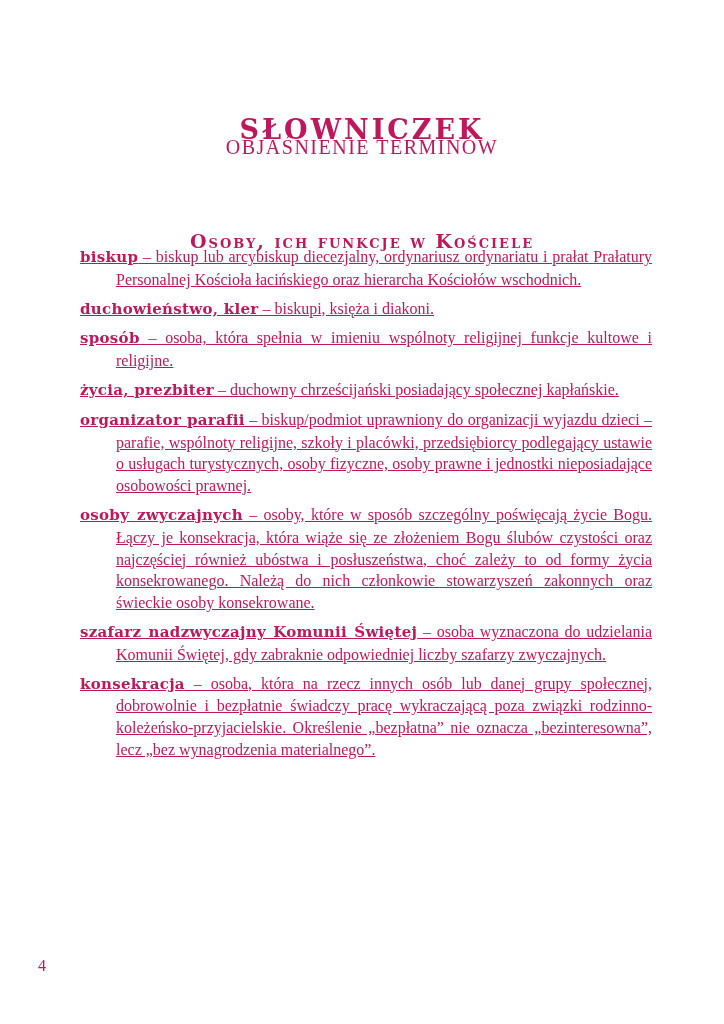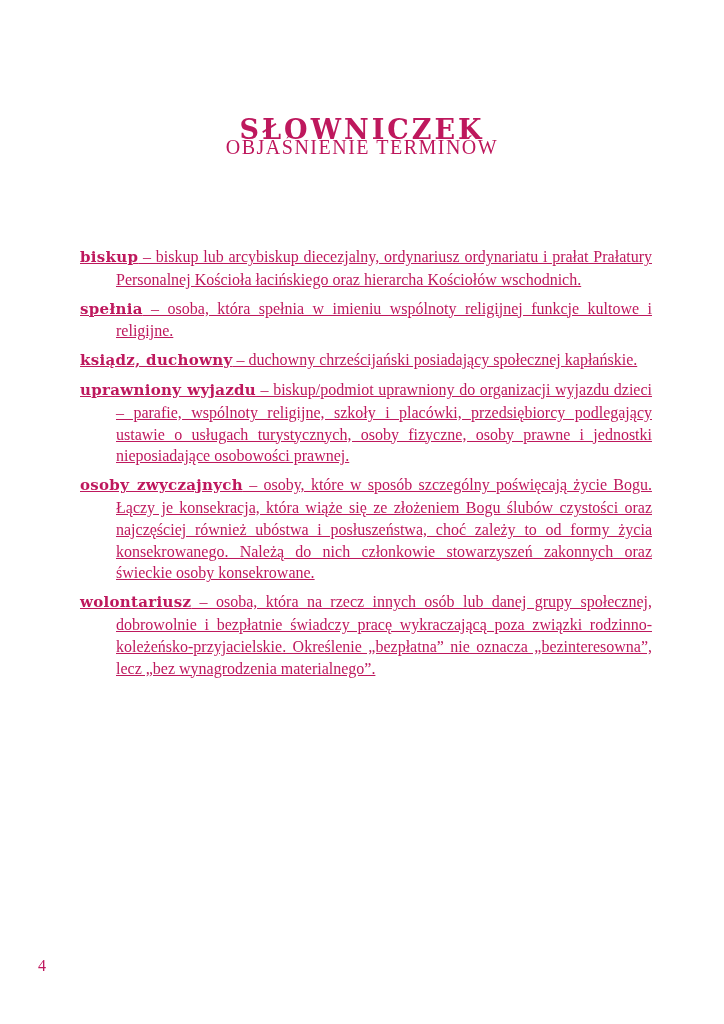--- a/index.html
+++ b/index.html
@@ -80,24 +80,27 @@
     font-size: 16px;
     line-height: 1.2;
   }
 </style>
 </head>
 <body>
 
 <div class="page">
   <h1 class="doc-title">SŁOWNICZEK</h1>
   <div class="doc-subtitle">OBJAŚNIENIE TERMINÓW</div>
+  <h2 class="section-heading">Osoby, ich funkcje w Kościele</h2>
 
   <div class="entries">
       <p class="entry"><b class="term">biskup</b><span> – biskup lub arcybiskup diecezjalny, ordynariusz ordynariatu i prałat Prałatury Personalnej Kościoła łacińskiego oraz hierarcha Kościołów wschodnich.</span></p>
-      <p class="entry"><b class="term">spełnia</b><span> – osoba, która spełnia w imieniu wspólnoty religijnej funkcje kultowe i religijne.</span></p>
-      <p class="entry"><b class="term">ksiądz, duchowny</b><span> – duchowny chrześcijański posiadający społecznej kapłańskie.</span></p>
-      <p class="entry"><b class="term">uprawniony wyjazdu</b><span> – biskup/podmiot uprawniony do organizacji wyjazdu dzieci – parafie, wspólnoty religijne, szkoły i placówki, przedsiębiorcy podlegający ustawie o usługach turystycznych, osoby fizyczne, osoby prawne i jednostki nieposiadające osobowości prawnej.</span></p>
+      <p class="entry"><b class="term">duchowieństwo, kler</b><span> – biskupi, księża i diakoni.</span></p>
+      <p class="entry"><b class="term">sposób</b><span> – osoba, która spełnia w imieniu wspólnoty religijnej funkcje kultowe i religijne.</span></p>
+      <p class="entry"><b class="term">życia, prezbiter</b><span> – duchowny chrześcijański posiadający społecznej kapłańskie.</span></p>
+      <p class="entry"><b class="term">organizator parafii</b><span> – biskup/podmiot uprawniony do organizacji wyjazdu dzieci – parafie, wspólnoty religijne, szkoły i placówki, przedsiębiorcy podlegający ustawie o usługach turystycznych, osoby fizyczne, osoby prawne i jednostki nieposiadające osobowości prawnej.</span></p>
       <p class="entry"><b class="term">osoby zwyczajnych</b><span> – osoby, które w sposób szczególny poświęcają życie Bogu. Łączy je konsekracja, która wiąże się ze złożeniem Bogu ślubów czystości oraz najczęściej również ubóstwa i posłuszeństwa, choć zależy to od formy życia konsekrowanego. Należą do nich członkowie stowarzyszeń zakonnych oraz świeckie osoby konsekrowane.</span></p>
-      <p class="entry"><b class="term">wolontariusz</b><span> – osoba, która na rzecz innych osób lub danej grupy społecznej, dobrowolnie i bezpłatnie świadczy pracę wykraczającą poza związki rodzinno-koleżeńsko-przyjacielskie. Określenie „bezpłatna” nie oznacza „bezinteresowna”, lecz „bez wynagrodzenia materialnego”.</span></p>
+      <p class="entry"><b class="term">szafarz nadzwyczajny Komunii Świętej</b><span> – osoba wyznaczona do udzielania Komunii Świętej, gdy zabraknie odpowiedniej liczby szafarzy zwyczajnych.</span></p>
+      <p class="entry"><b class="term">konsekracja</b><span> – osoba, która na rzecz innych osób lub danej grupy społecznej, dobrowolnie i bezpłatnie świadczy pracę wykraczającą poza związki rodzinno-koleżeńsko-przyjacielskie. Określenie „bezpłatna” nie oznacza „bezinteresowna”, lecz „bez wynagrodzenia materialnego”.</span></p>
     </div>
 
   <div class="page-number">4</div>
 </div>
 
 </body></html>

